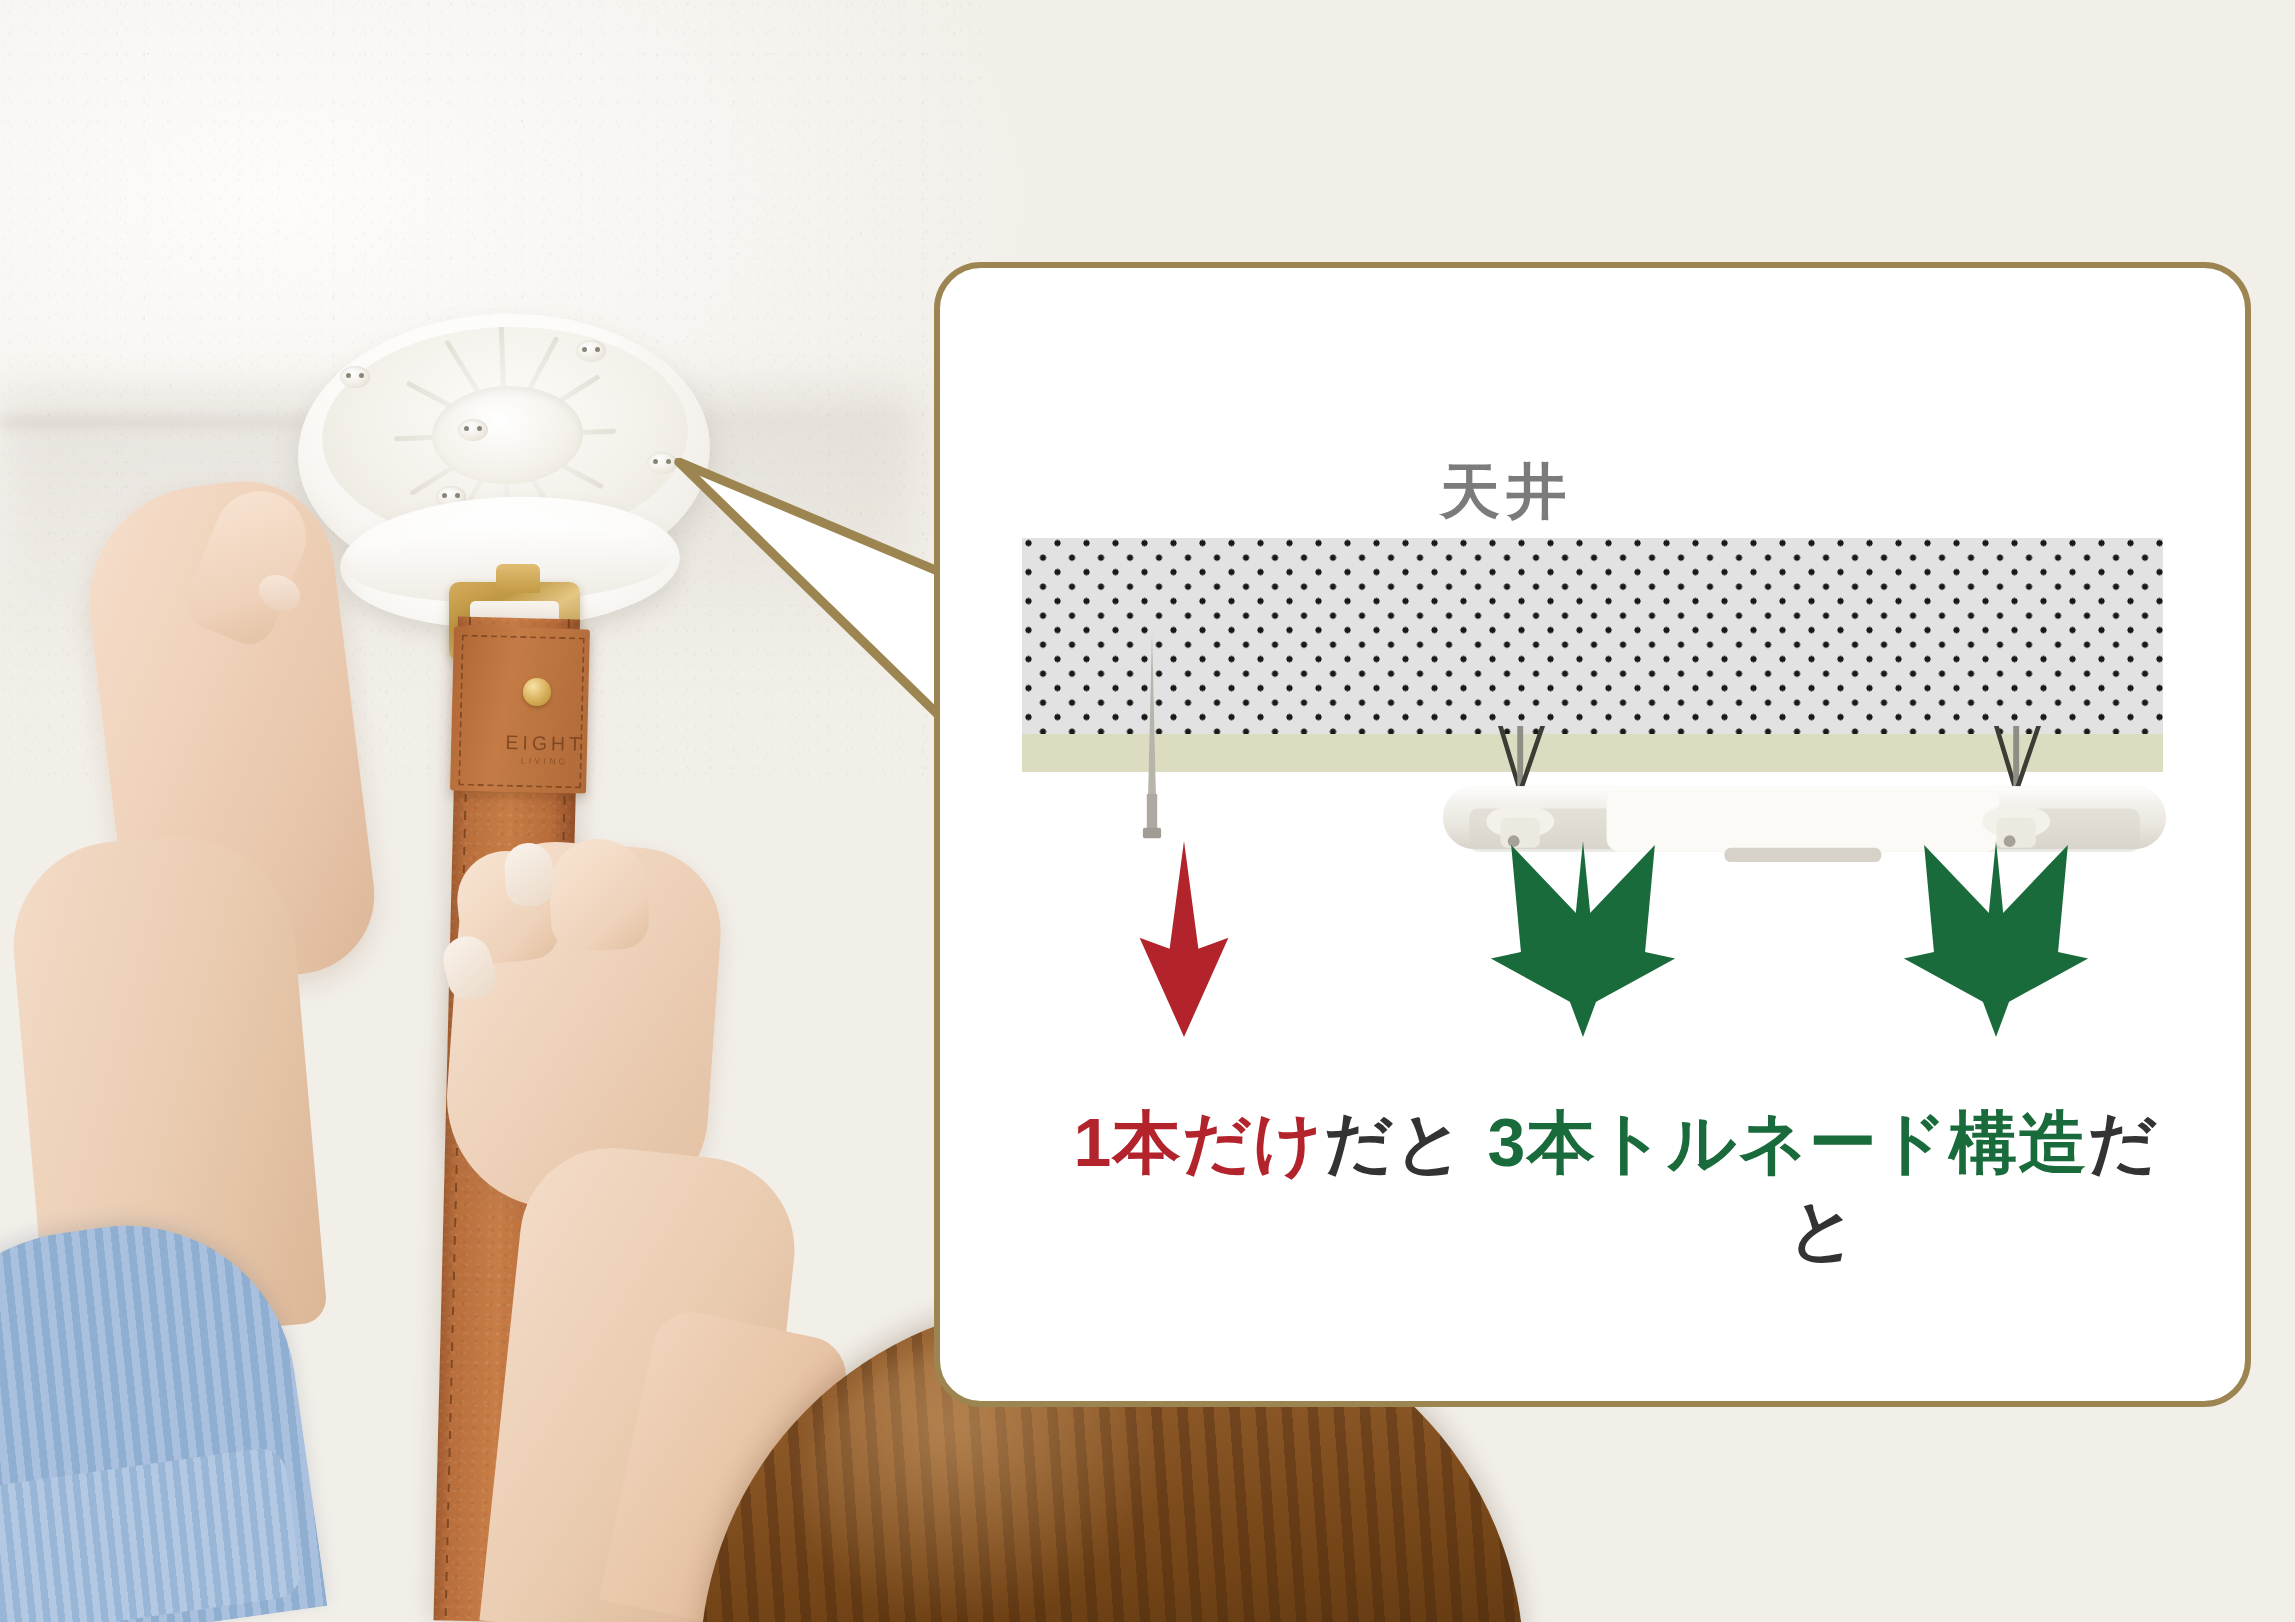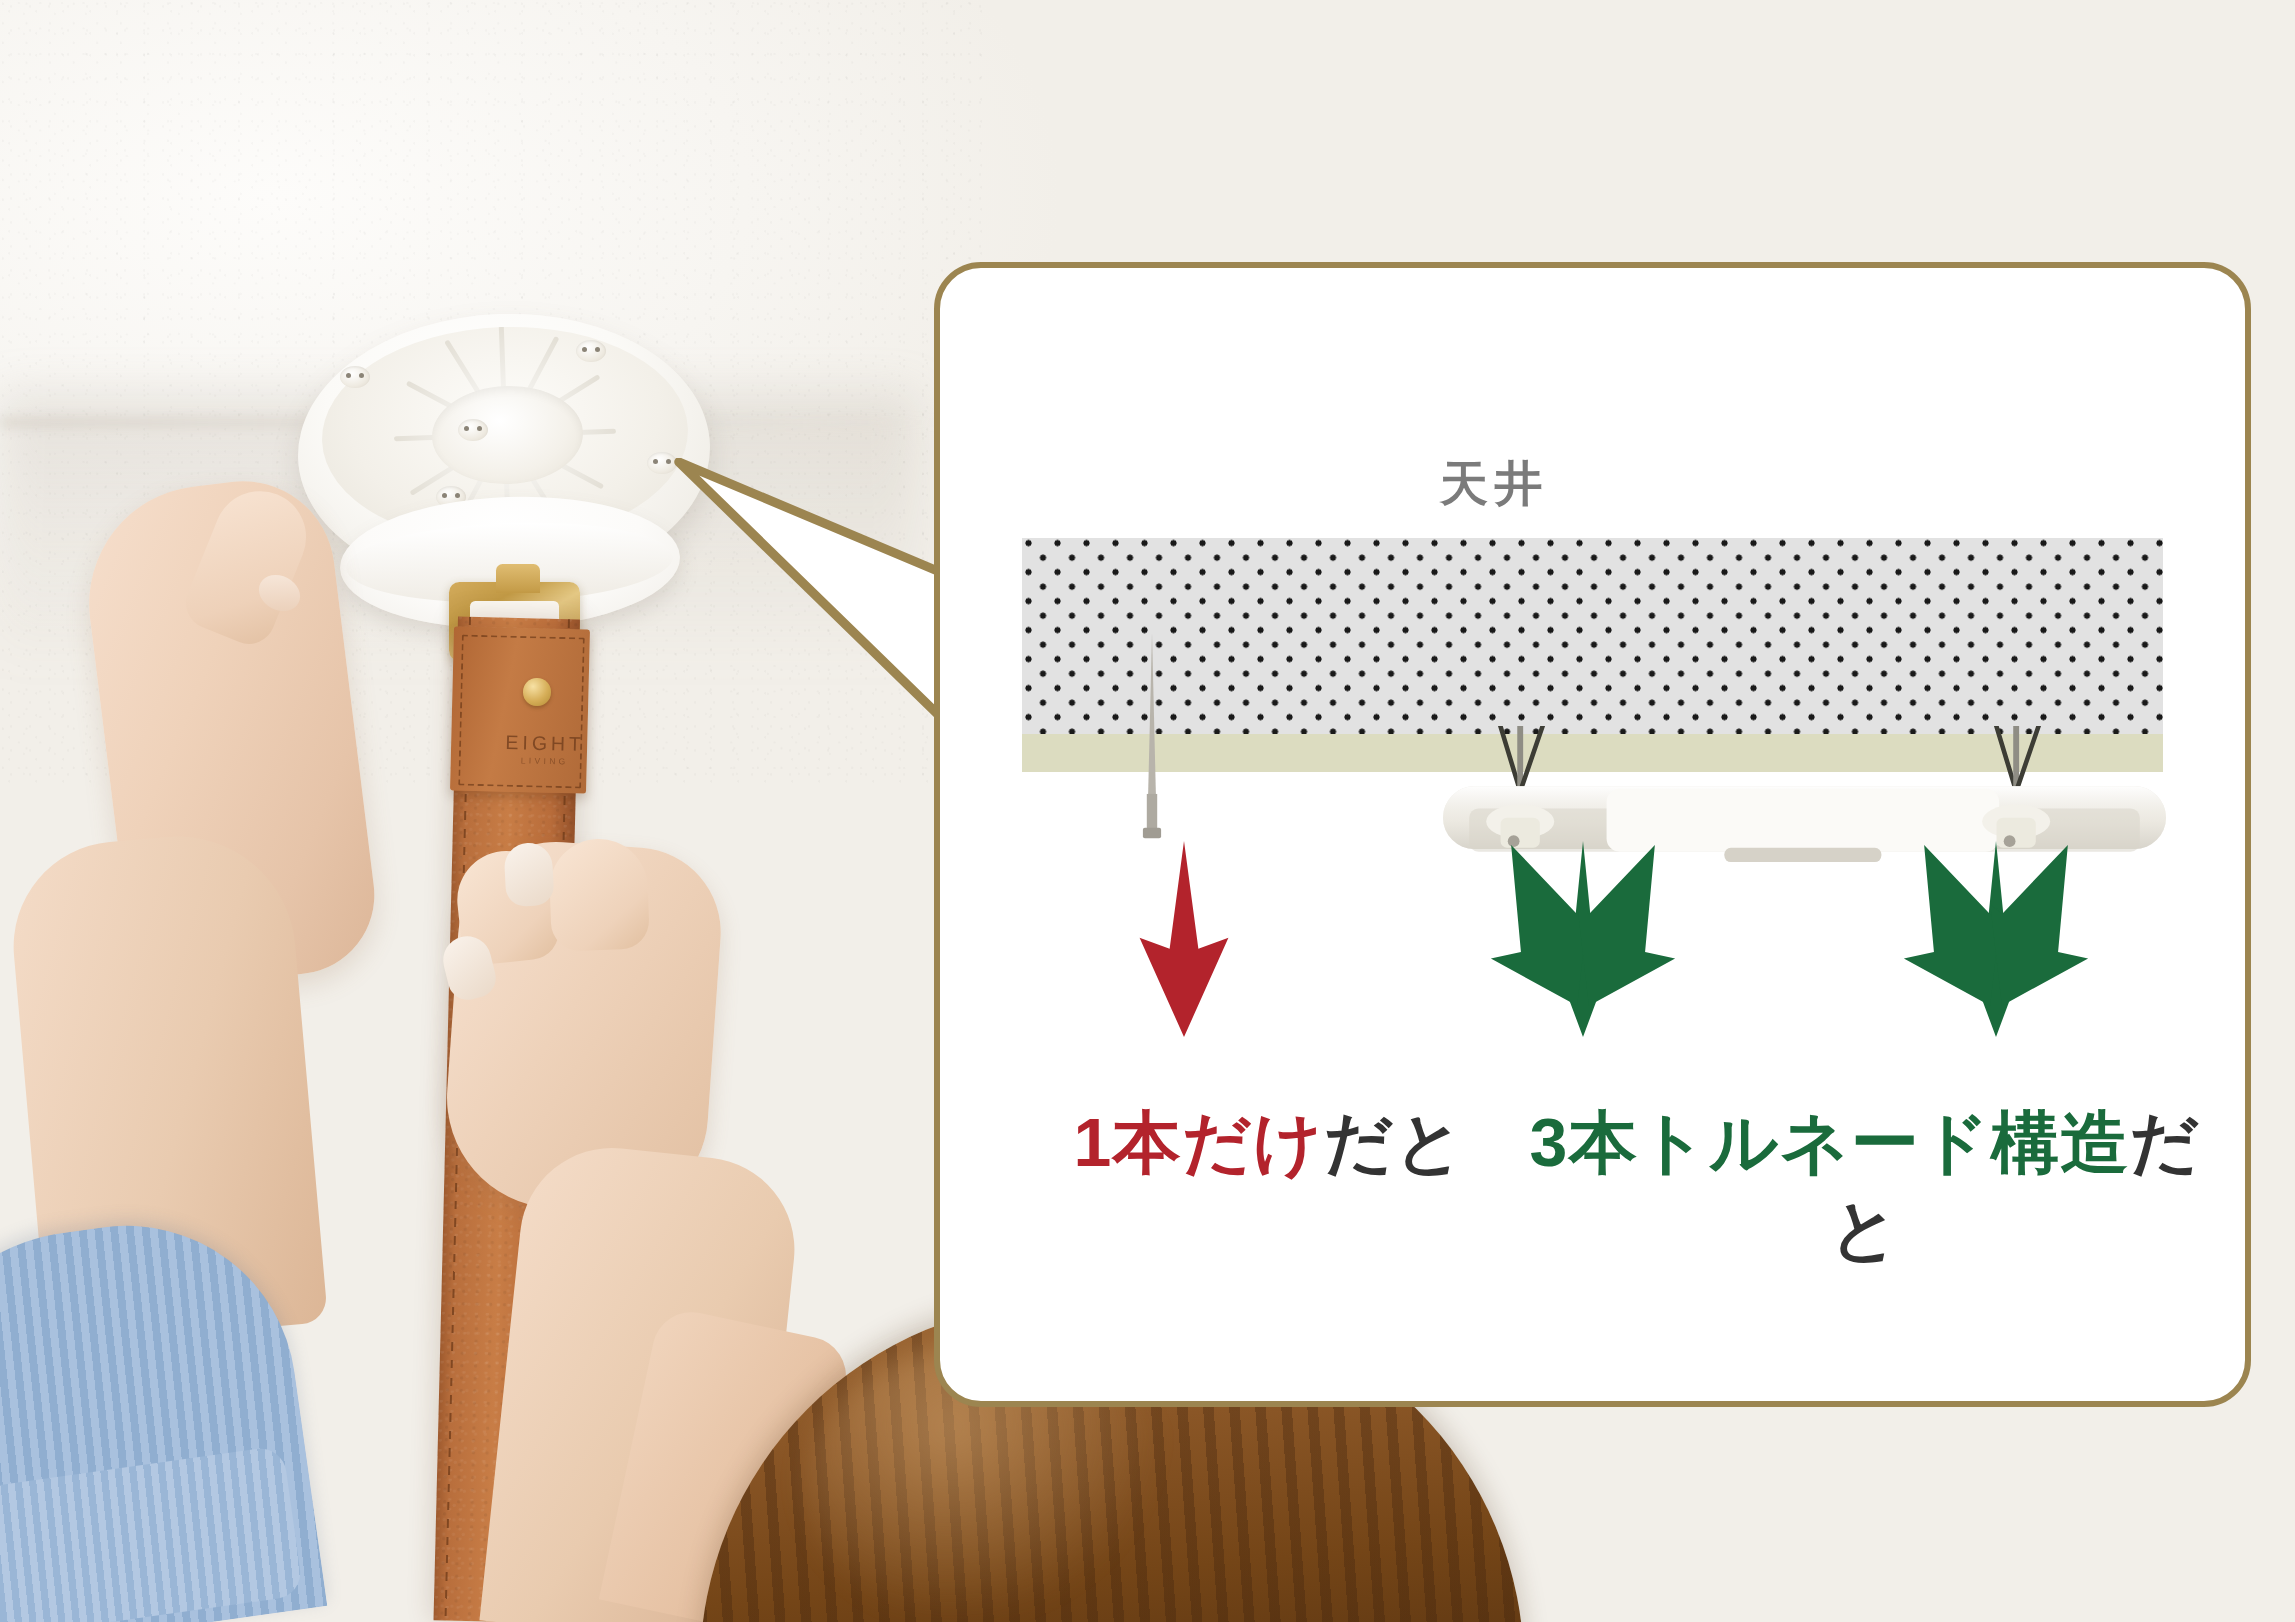--- a/index.html
+++ b/index.html
@@ -261,42 +261,42 @@
       radial-gradient(circle, #191919 0 2.9px, rgba(0,0,0,0) 3.3px);
     background-size:29px 29px,29px 29px;
     background-position:6.5px 5.2px, 21px 19.6px;
   }
   .boardband{
     position:absolute;left:1022px;top:734px;width:1141px;height:38px;
     background:#dcdcc0;
   }
   .ceil-label{
     position:absolute;left:1440px;top:452px;width:340px;
-    font-size:48px;font-weight:700;color:#7b7b7b;letter-spacing:6.5px;
+    font-size:60px;font-weight:700;color:#7b7b7b;letter-spacing:6.5px;
     text-align:left;
   }
 
   
   .pin{position:absolute;left:1139px;top:632px;width:26px;height:216px;}
 
   
   .mount{position:absolute;left:1443px;top:726px;width:723px;height:144px;}
 
   
   .arrow-red{position:absolute;left:1086px;top:841px;width:196px;height:196px;}
   .arrow-g1{position:absolute;left:1449px;top:841px;width:268px;height:196px;}
   .arrow-g2{position:absolute;left:1862px;top:841px;width:268px;height:196px;}
 
   
   .cap{
     position:absolute;text-align:center;line-height:1.28;
     font-weight:700;font-size:68px;letter-spacing:1.3px;color:#333333;
   }
   .cap.left{left:1001px;top:1099px;width:537px;}
-  .cap.right{left:1518px;top:1099px;width:694px;}
+  .cap.right{left:1476px;top:1099px;width:694px;}
   .cap .hl-red{color:#b3232c;}
   .cap .hl-green{color:#1a6b3c;}
   .cap .l2{display:block;margin-top:17px;}
 </style>
 </head>
 <body>
 
 <div id="root">
 
   <div class="photo">

